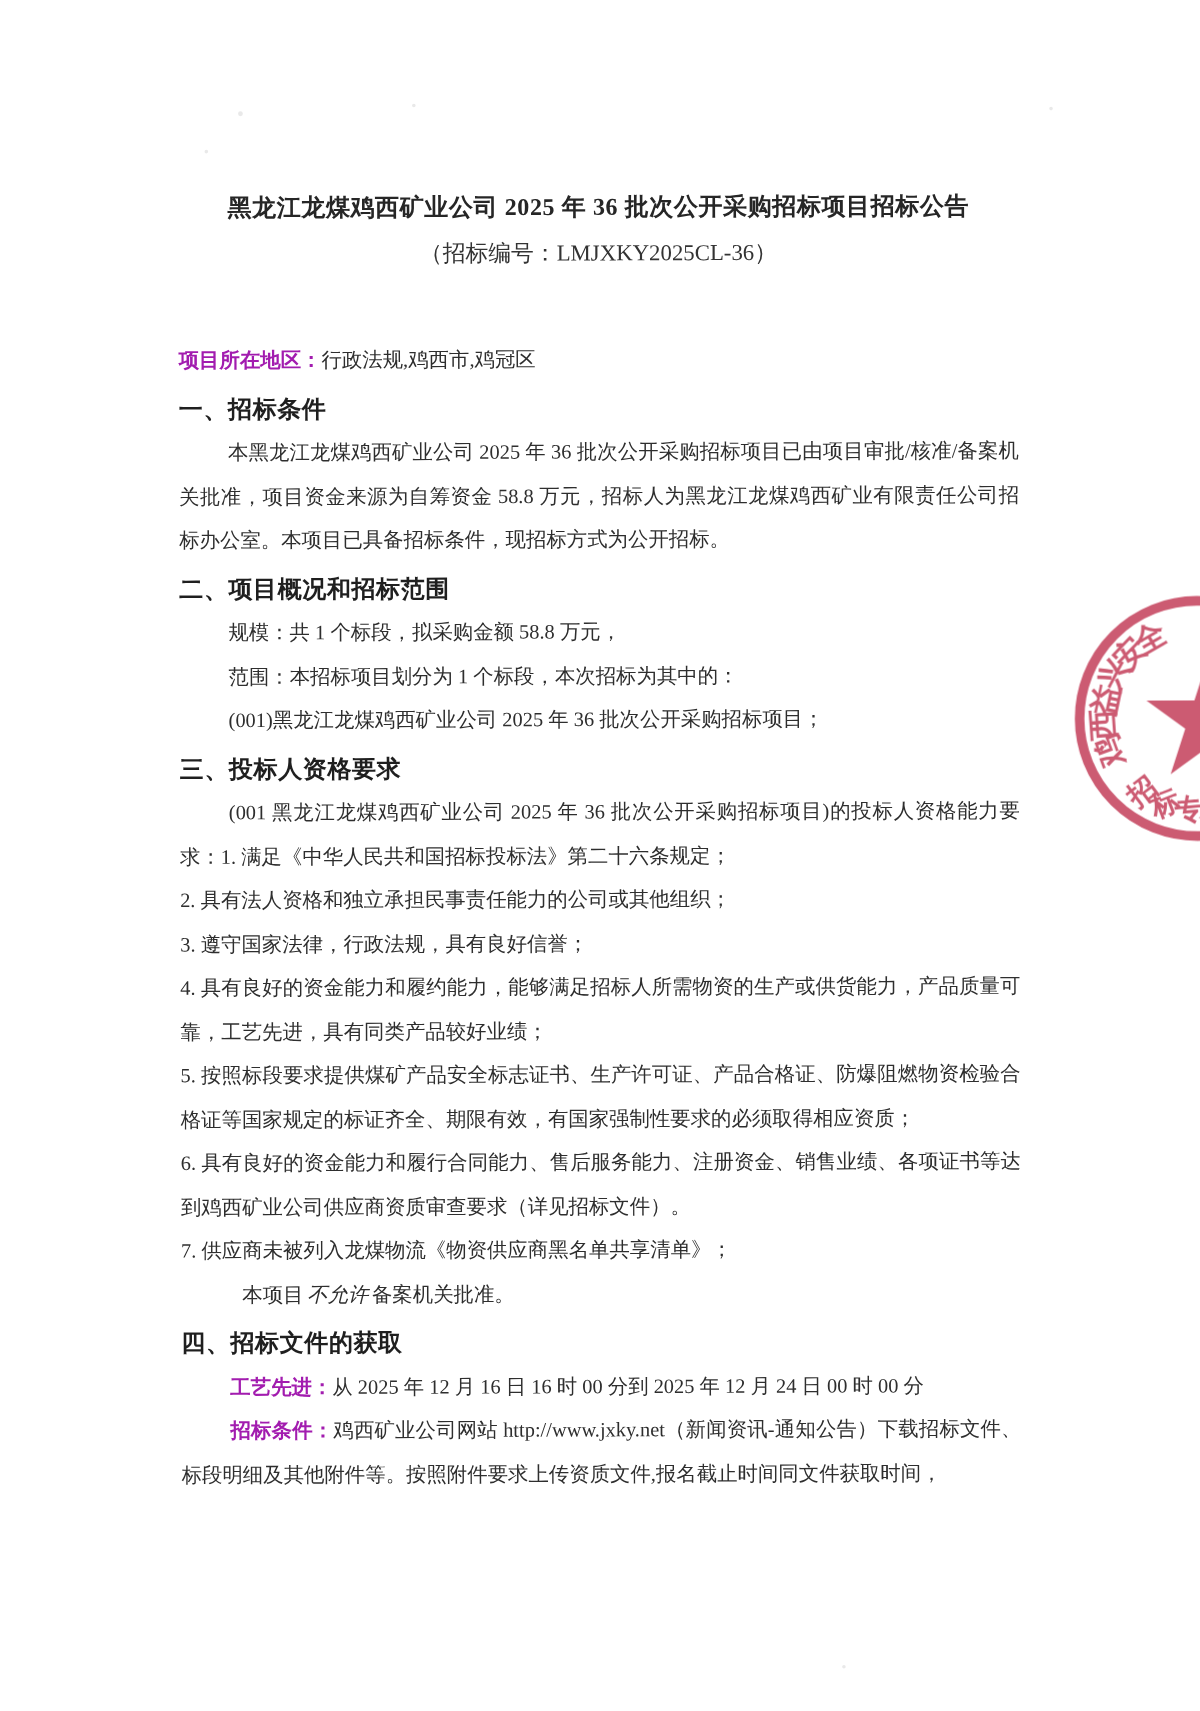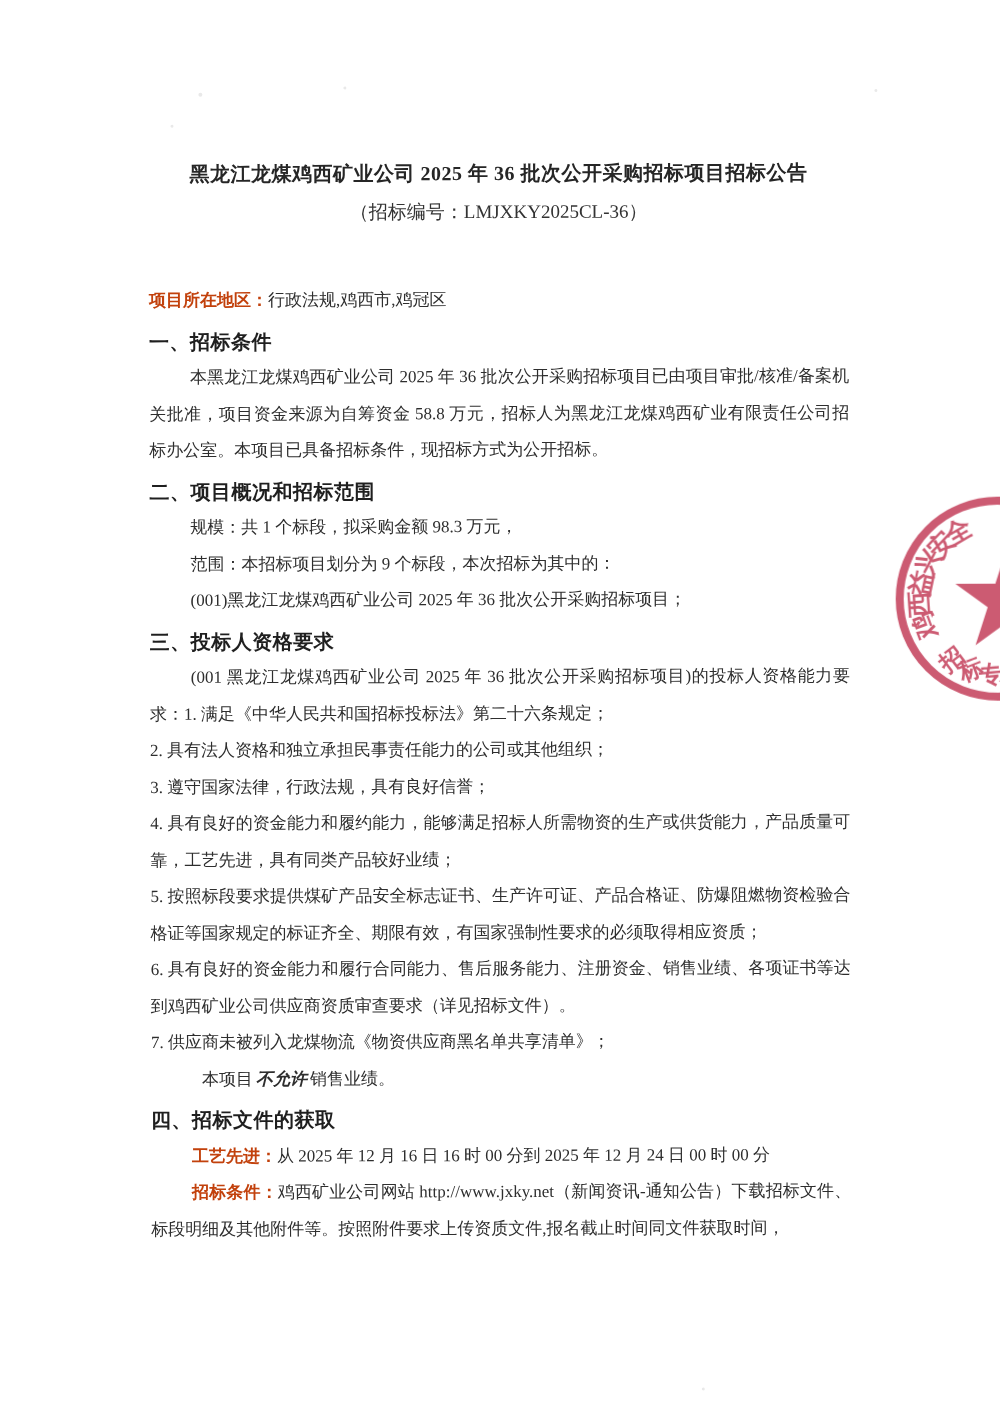--- a/index.html
+++ b/index.html
@@ -32,25 +32,25 @@
   p{margin:0;}
   h2{
     margin:4px 0 0 0;
     font-size:20px;line-height:36.5px;
     font-family:"Liberation Sans","DejaVu Sans",sans-serif;
     font-weight:700;color:#1f1f1f;
     letter-spacing:0.5px;
   }
   .blabel{
     font-family:"Liberation Sans","DejaVu Sans",sans-serif;
-    font-weight:700;color:#c2410c;
+    font-weight:700;color:#a21caf;
   }
   .indent{text-indent:2.4em;}
   .indent-lg{text-indent:3em;}
-  .em-it{font-style:italic;padding:0 3px;font-weight:bold;}
+  .em-it{font-style:italic;padding:0 3px;}
   
   .stamp{
     position:absolute;left:896px;top:498px;
     width:204px;height:204px;
     filter:blur(0.4px);opacity:0.93;
     pointer-events:none;
   }
   .stamp .ring{
     position:absolute;inset:0;
     border:8px solid #c94f68;
@@ -79,33 +79,33 @@
 
     <h1 class="doc-title">黑龙江龙煤鸡西矿业公司 2025 年 36 批次公开采购招标项目招标公告</h1>
     <p class="doc-subtitle">（招标编号：LMJXKY2025CL-36）</p>
 
     <p class="loc-line"><span class="blabel">项目所在地区：</span><span>行政法规,鸡西市,鸡冠区</span></p>
 
     <h2>一、招标条件</h2>
     <p class="indent">本黑龙江龙煤鸡西矿业公司 2025 年 36 批次公开采购招标项目已由项目审批/核准/备案机关批准，项目资金来源为自筹资金 58.8 万元，招标人为黑龙江龙煤鸡西矿业有限责任公司招标办公室。本项目已具备招标条件，现招标方式为公开招标。</p>
 
     <h2>二、项目概况和招标范围</h2>
-    <p class="indent"><span>规模：</span><span>共 1 个标段，拟采购金额 98.3 万元，</span></p>
-    <p class="indent"><span>范围：</span><span>本招标项目划分为 9 个标段，本次招标为其中的：</span></p>
+    <p class="indent"><span>规模：</span><span>共 1 个标段，拟采购金额 58.8 万元，</span></p>
+    <p class="indent"><span>范围：</span><span>本招标项目划分为 1 个标段，本次招标为其中的：</span></p>
     <p class="indent">(001)黑龙江龙煤鸡西矿业公司 2025 年 36 批次公开采购招标项目；</p>
 
     <h2>三、投标人资格要求</h2>
     <p class="indent">(001 黑龙江龙煤鸡西矿业公司 2025 年 36 批次公开采购招标项目)的投标人资格能力要求：1. 满足《中华人民共和国招标投标法》第二十六条规定；</p>
     <p>2. 具有法人资格和独立承担民事责任能力的公司或其他组织；</p>
     <p>3. 遵守国家法律，行政法规，具有良好信誉；</p>
     <p>4. 具有良好的资金能力和履约能力，能够满足招标人所需物资的生产或供货能力，产品质量可靠，工艺先进，具有同类产品较好业绩；</p>
     <p>5. 按照标段要求提供煤矿产品安全标志证书、生产许可证、产品合格证、防爆阻燃物资检验合格证等国家规定的标证齐全、期限有效，有国家强制性要求的必须取得相应资质；</p>
     <p>6. 具有良好的资金能力和履行合同能力、售后服务能力、注册资金、销售业绩、各项证书等达到鸡西矿业公司供应商资质审查要求（详见招标文件）。</p>
     <p>7. 供应商未被列入龙煤物流《物资供应商黑名单共享清单》；</p>
-    <p class="indent-lg"><span>本项目</span><span class="em-it">不允许</span><span>销售业绩。</span></p>
+    <p class="indent-lg"><span>本项目</span><span class="em-it">不允许</span><span>备案机关批准。</span></p>
 
     <h2>四、招标文件的获取</h2>
     <p class="indent"><span class="blabel">工艺先进：</span><span>从 2025 年 12 月 16 日  16 时 00 分到 2025 年 12 月 24 日  00 时 00 分</span></p>
     <p class="indent"><span class="blabel">招标条件：</span><span>鸡西矿业公司网站 http://www.jxky.net（新闻资讯-通知公告）下载招标文件、标段明细及其他附件等。按照附件要求上传资质文件,报名截止时间同文件获取时间，</span></p>
 
   </div>
 
   <div class="stamp">
     <div class="ring"></div>
     <svg width="204" height="204" viewBox="0 0 204 204">

